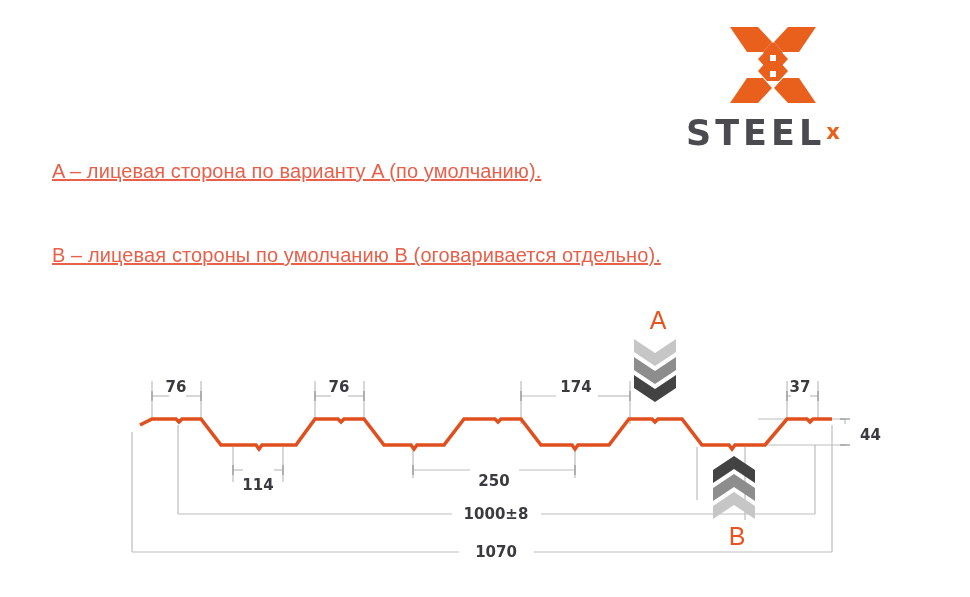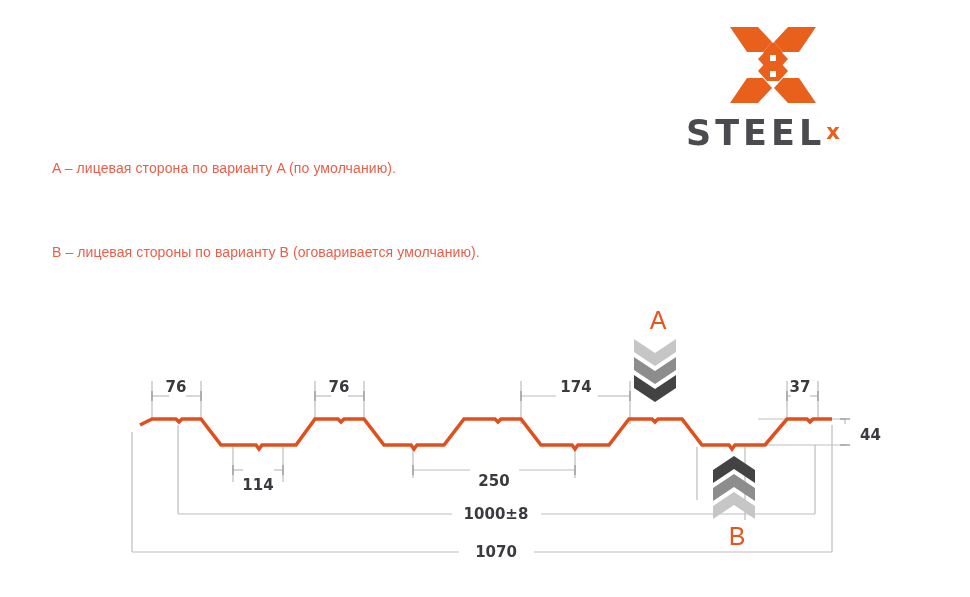--- a/index.html
+++ b/index.html
@@ -59,24 +59,25 @@
     vertical-align: super;
     line-height: 1;
     margin-left: 1px;
   }
 
   
   .caption {
     position: absolute;
     color: #e8604a;
     font-family: "Liberation Sans", sans-serif;
-    font-size: 14px;
+    font-size: 20px;
     font-weight: normal;
     letter-spacing: 0.1px;
     white-space: nowrap;
+    text-decoration: underline;
   }
   #caption-a { left: 52px; top: 160px; }
   #caption-b { left: 52px; top: 244px; }
 
   
   #drawing {
     position: absolute;
     left: 0;
     top: 0;
     width: 970px;
@@ -116,21 +117,21 @@
         <path d="M40 28 L46 28 L46 34 L40 34 Z"></path>
         <path d="M40 44 L46 44 L46 50 L40 50 Z"></path>
       </g>
     </svg>
     <div id="logo-wordmark">
       <span class="word-steel">STEEL</span><span class="word-x">x</span>
     </div>
   </div>
 
   <div class="caption" id="caption-a">A – лицевая сторона по варианту A (по умолчанию).</div>
-  <div class="caption" id="caption-b">B – лицевая стороны по варианту B (оговаривается умолчанию).</div>
+  <div class="caption" id="caption-b">B – лицевая стороны по умолчанию B (оговаривается отдельно).</div>
 
   <svg id="drawing" viewBox="0 0 970 597">
 
     <g stroke="#bdbdbd" stroke-width="1.2" fill="none">
 
       <line x1="152" y1="381" x2="152" y2="420"></line>
       <line x1="201" y1="381" x2="201" y2="420"></line>
 
       <line x1="315" y1="381" x2="315" y2="420"></line>
       <line x1="364" y1="381" x2="364" y2="420"></line>

